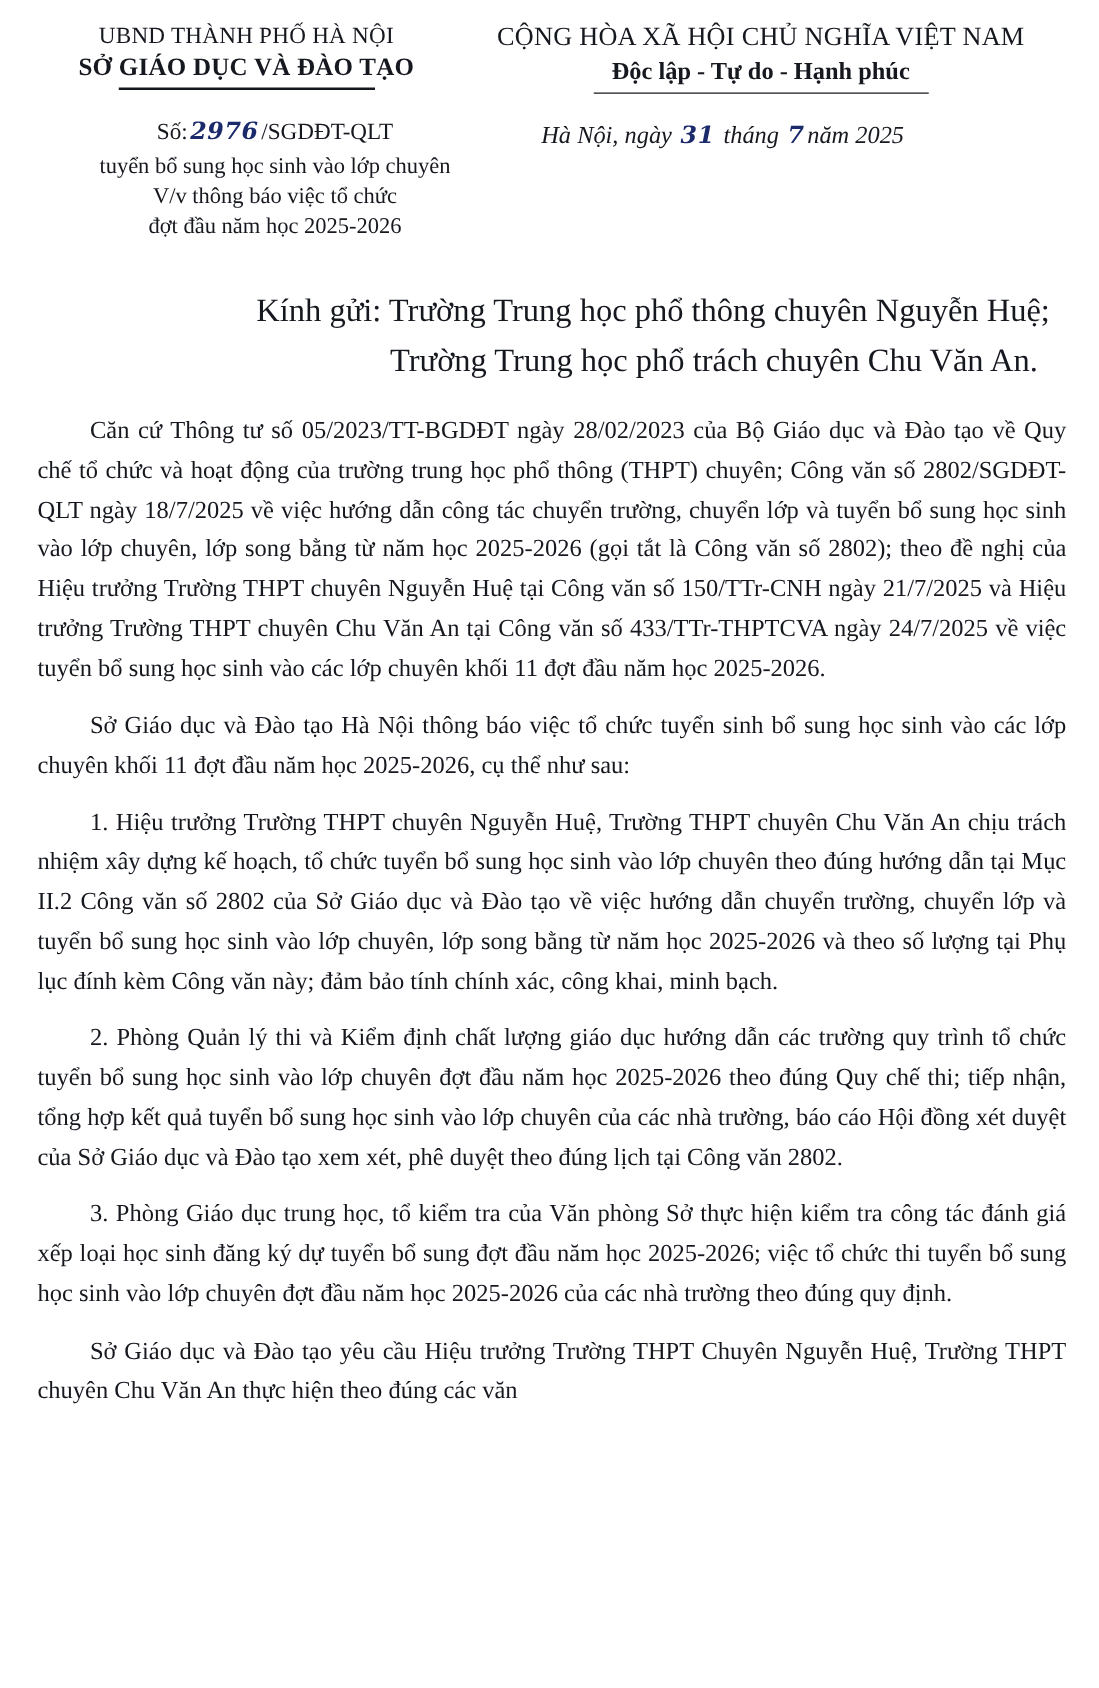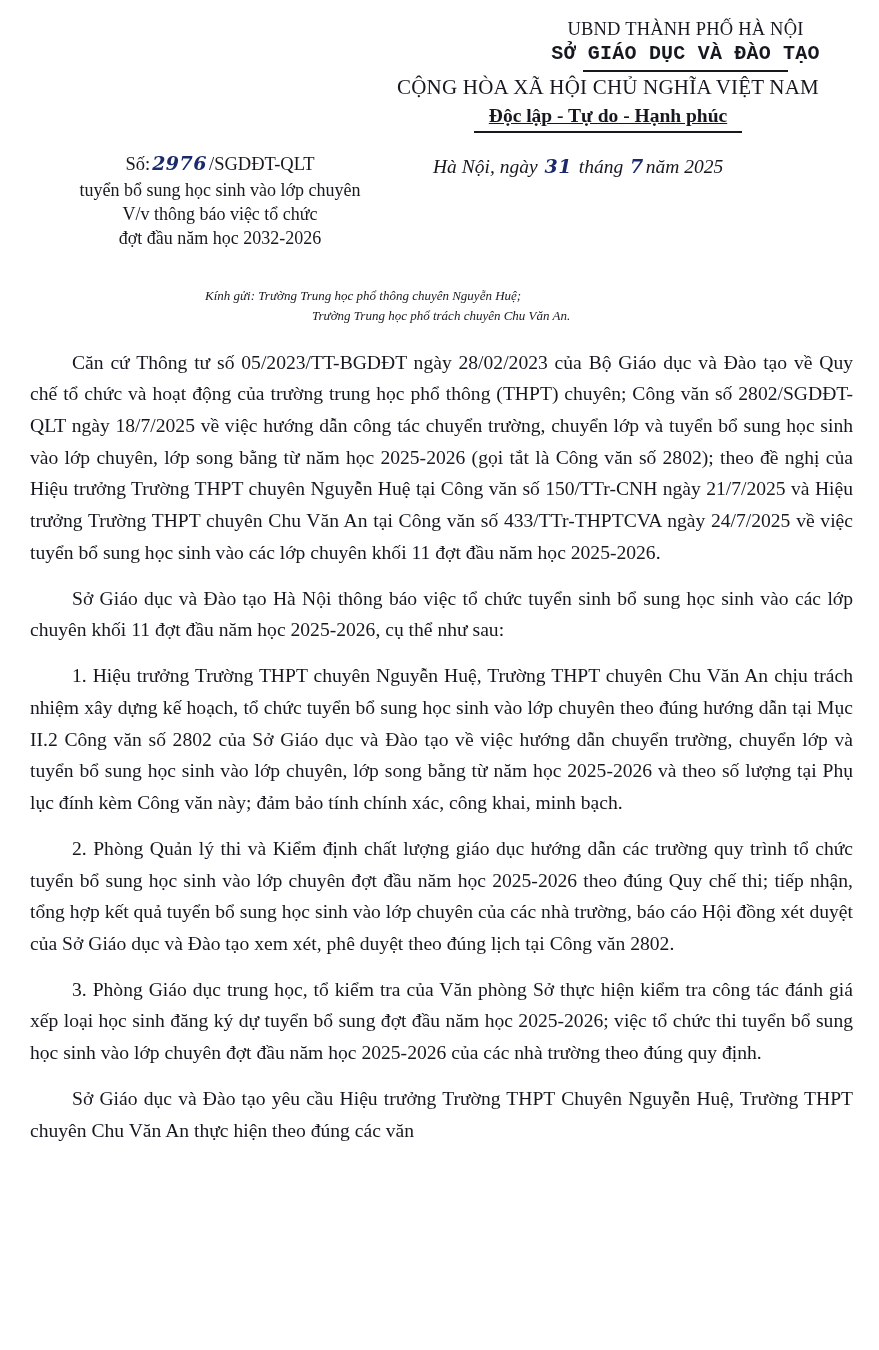--- a/index.html
+++ b/index.html
@@ -18,22 +18,22 @@
     width: 879px;
     min-height: 1350px;
     box-sizing: border-box;
     padding: 14px 26px 10px 30px;
     position: relative;
   }
 
   
   .header {
     display: flex;
-    flex-direction: column;
-    align-items: flex-end;
+    flex-direction: row;
+    align-items: flex-start;
     justify-content: space-between;
     width: 100%;
   }
   .header-left {
     width: 335px;
     text-align: center;
     padding-top: 4px;
   }
   .header-right {
     width: 490px;
@@ -43,40 +43,38 @@
   .org-line1 {
     font-size: 18.5px;
     letter-spacing: .2px;
     line-height: 1.25;
   }
   .org-line2 {
     font-size: 20px;
     font-weight: bold;
     line-height: 1.3;
     letter-spacing: .2px;
-    font-family: Liberation Mono, monospace;
   }
   .org-underline {
     width: 205px;
     height: 1.6px;
     background: #16181f;
     margin: 3px auto 0 auto;
   }
   .nation-line1 {
     font-size: 21px;
     font-weight: normal;
     line-height: 1.3;
     letter-spacing: .2px;
   }
   .nation-line2 {
     font-size: 19.5px;
     font-weight: bold;
     line-height: 1.3;
     margin-top: 2px;
-    text-decoration: underline;
   }
   .nation-underline {
     width: 268px;
     height: 1.6px;
     background: #16181f;
     margin: 3px auto 0 auto;
   }
 
   
   .subheader {
@@ -115,23 +113,22 @@
     padding-top: 4px;
     font-style: italic;
     font-size: 19.5px;
     white-space: nowrap;
   }
 
   
   .recipients {
     margin-top: 36px;
     padding-left: 175px;
-    font-size: 13px;
+    font-size: 26px;
     line-height: 1.55;
-    font-style: italic;
   }
   .recipients .r2 { padding-left: 107px; }
 
   
   .body {
     margin-top: 20px;
     font-size: 19.6px;
     line-height: 1.62;
     text-align: justify;
     text-justify: inter-word;
@@ -162,21 +159,21 @@
   </div>
 
   <div class="subheader">
     <div class="numberblock">
       <div class="numline">
         <span>Số:</span><span class="handwrite">2976</span><span>/SGDĐT-QLT</span>
       </div>
       <div class="subject">
         <div>tuyển bổ sung học sinh vào lớp chuyên</div>
         <div>V/v thông báo việc tổ chức</div>
-        <div>đợt đầu năm học 2032-2026</div>
+        <div>đợt đầu năm học 2025-2026</div>
       </div>
     </div>
     <div class="dateblock">
       <span>Hà Nội, ngày</span>
       <span class="handwrite">31</span>
       <span>tháng</span>
       <span class="handwrite">7</span><span>năm 2025</span>
     </div>
   </div>
 

